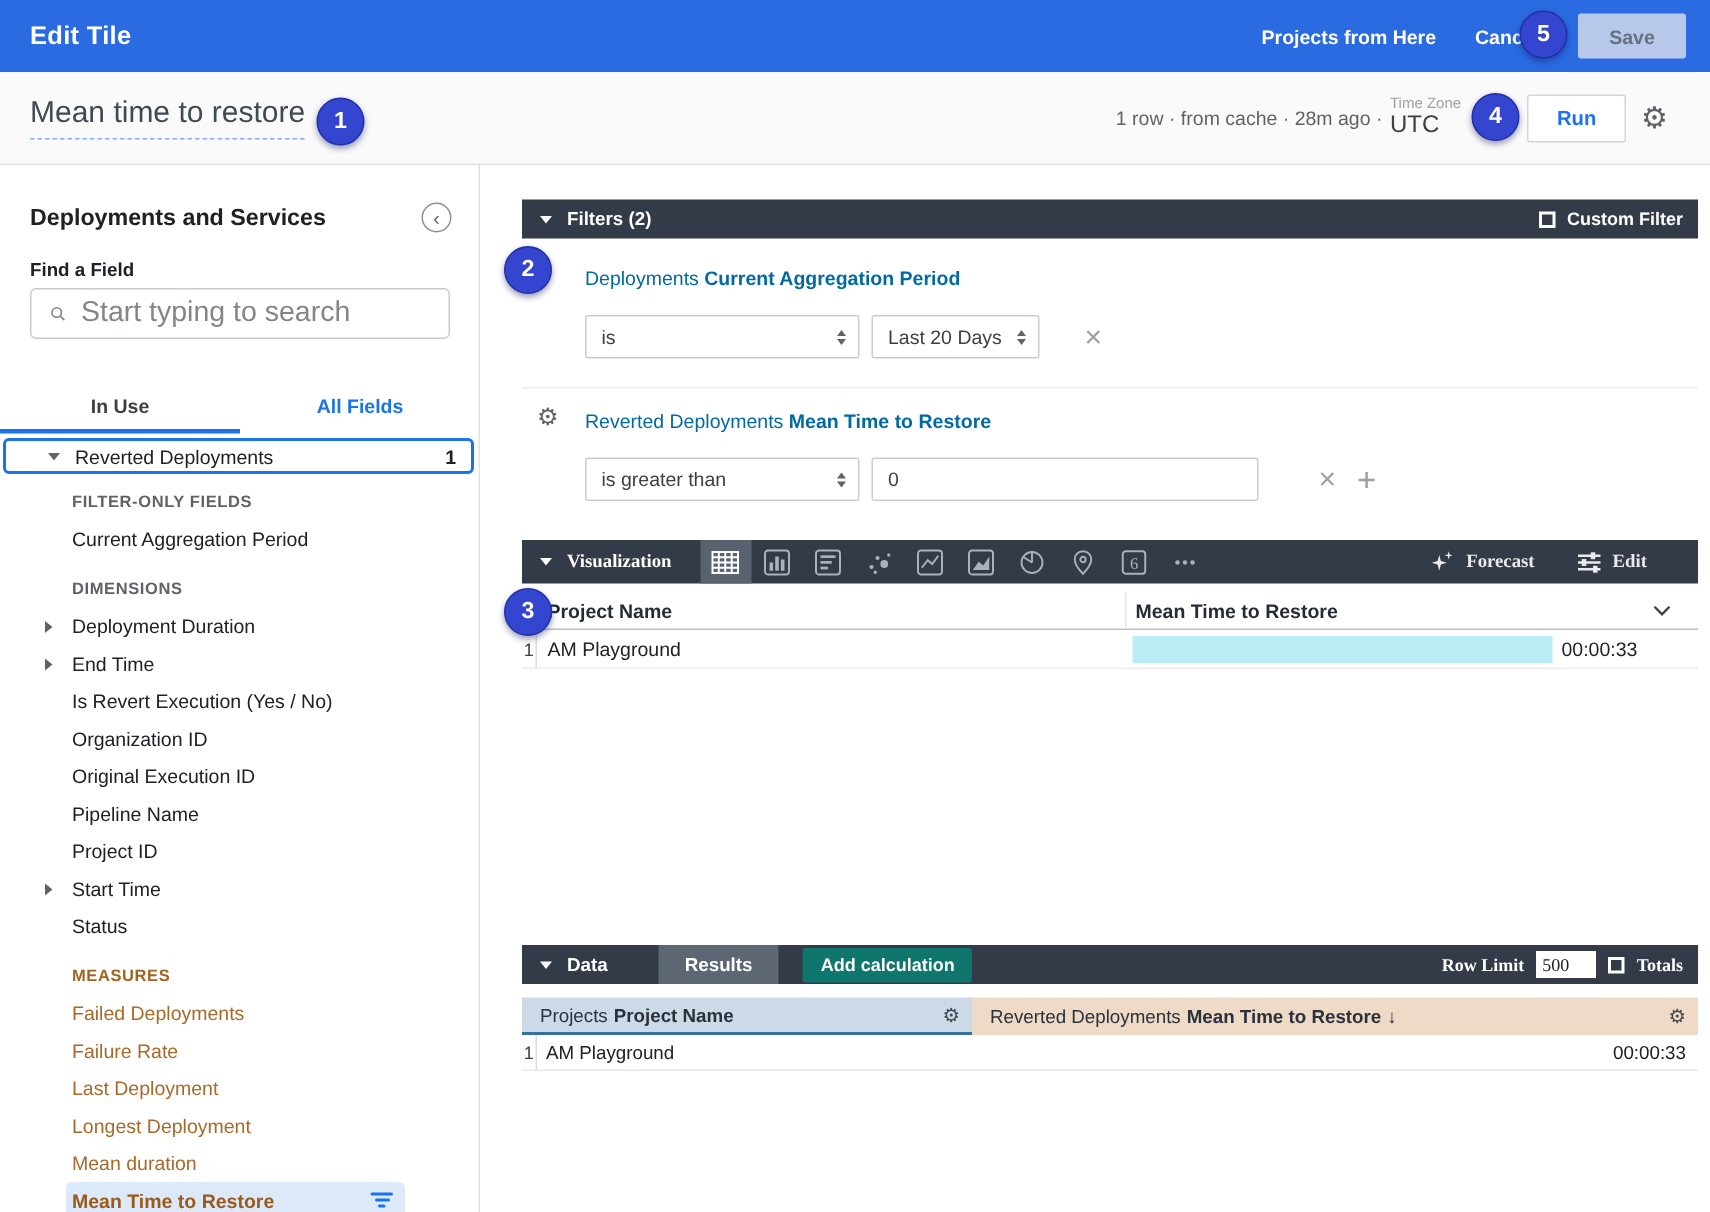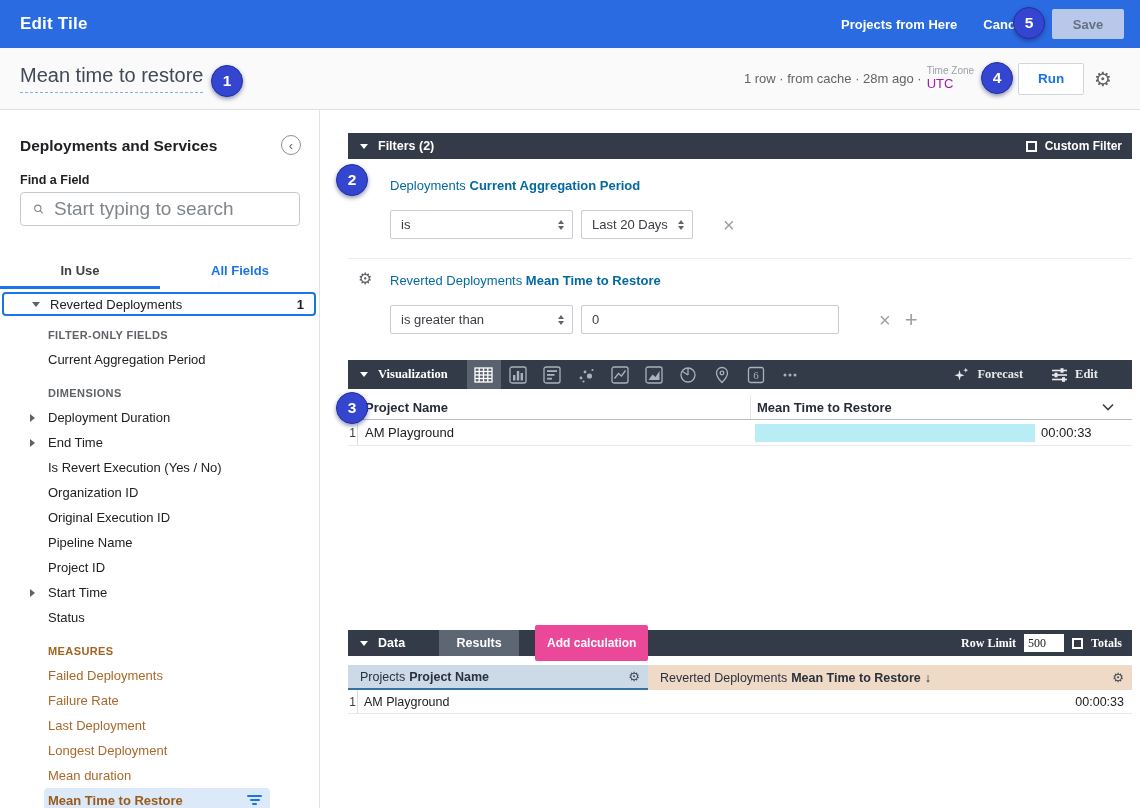--- a/index.html
+++ b/index.html
@@ -19,21 +19,21 @@
   
   .titlebar { position:absolute; left:0; top:48px; width:1140px; height:62px; background:#fafafa;
     border-bottom:1px solid #e0e0e0; display:flex; align-items:center; }
   .tile-title { margin-left:20px; font-size:20px; color:#414955; padding-bottom:5px;
     border-bottom:1px dashed #84adf0; }
   .titlebar-right { margin-left:auto; display:flex; align-items:center; padding-right:28px; }
   .status-block { display:flex; align-items:center; margin-right:44px; }
   .status-text { font-size:13px; color:#5f6368; white-space:nowrap; }
   .tz-block { margin-left:5px; display:flex; flex-direction:column; line-height:1.15; }
   .tz-label { font-size:10px; color:#9aa0a6; }
-  .tz-value { font-size:13px; color:#a21caf; }
+  .tz-value { font-size:16px; color:#404040; }
   .run-btn { width:66px; height:32px; background:#fff; border:1px solid #d2d6dc; border-radius:2px;
     color:#1a73e8; font-weight:700; font-size:13.5px; }
   .titlebar-gear { margin-left:10px; font-size:20px; color:#5f6368; line-height:1; cursor:pointer; }
   
   .sidebar { position:absolute; left:0; top:110px; width:320px; height:698px; background:#fff;
     border-right:1px solid #e1e3e6; }
   .sb-title { position:absolute; left:20px; top:27px; font-size:15.5px; font-weight:700; color:#202124; }
   .collapse-btn { position:absolute; right:18px; top:25px; width:20px; height:20px; border:1.5px solid #8b9096;
     border-radius:50%; display:grid; place-items:center; color:#5f6368; font-size:13px; line-height:1; cursor:pointer; }
   .find-label { position:absolute; left:20px; top:63px; font-size:12.5px; font-weight:700; color:#202124; }
@@ -126,21 +126,21 @@
     font-size:13px; color:#202124; }
   .vtr-num { width:10px; border-right:1px solid #dadce0; align-self:stretch; display:flex;
     align-items:center; justify-content:center; font-size:12px; color:#3c4043; }
   .vtr-name { width:391px; padding-left:7px; }
   .vtr-c2 { flex:1; display:flex; align-items:center; padding-left:6px; }
   .cyan-bar { width:280px; height:18px; background:#b8edf6; }
   .vtr-value { margin-left:6px; }
   
   .results-tab { margin-left:34px; width:80px; height:26px; background:#5d6673; display:grid;
     place-items:center; font-size:12.5px; font-weight:700; cursor:pointer; }
-  .add-calc { margin-left:16px; height:36px; border:none; border-radius:2px; background:#ec4899;
+  .add-calc { margin-left:16px; height:23px; border:none; border-radius:2px; background:#0f766e;
     color:#fff; font-size:12px; font-weight:700; padding:0 12px; font-family:inherit; cursor:pointer; }
   .row-limit { margin-left:auto; display:flex; align-items:center; gap:8px; margin-right:10px;
     font-size:12px; font-weight:700;font-family:Liberation Serif, serif; }
   .rl-input { width:40px; height:18px; border:none; font-size:12px; padding:0 4px; color:#202124;
     font-family:inherit; outline:none; }
   
   .data-table { position:absolute; left:0; top:35px; right:0; }
   .dth { display:flex; height:25px; font-size:12.5px; color:#2a313c; align-items:stretch; }
   .dth-c1 { width:300px; background:#ccd9e7; border-bottom:2px solid #36729f; display:flex;
     align-items:center; padding:0 8px 0 12px; }

